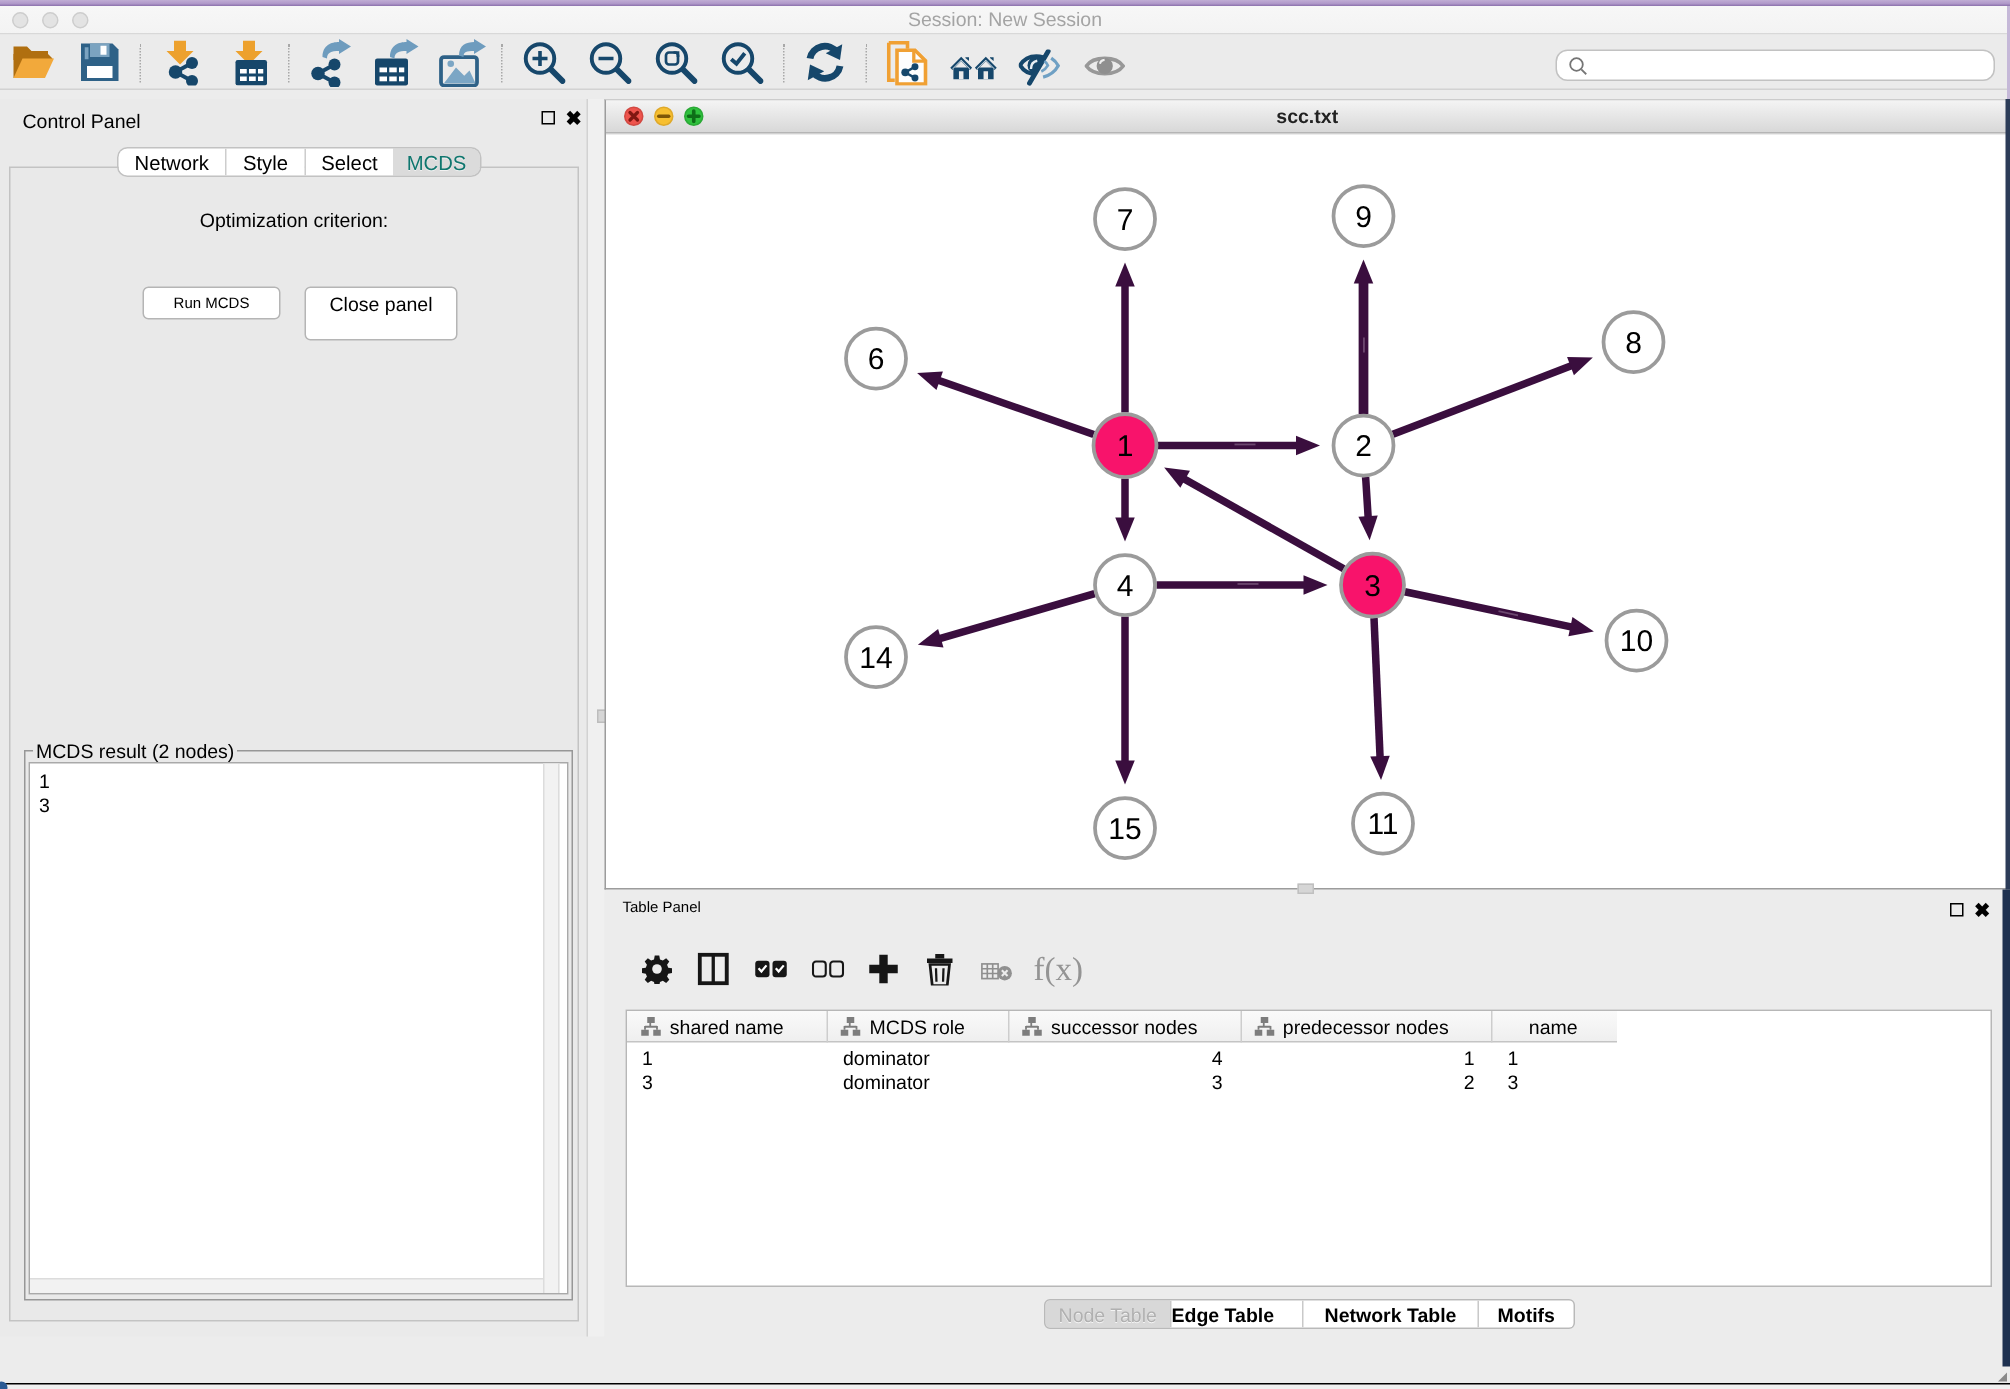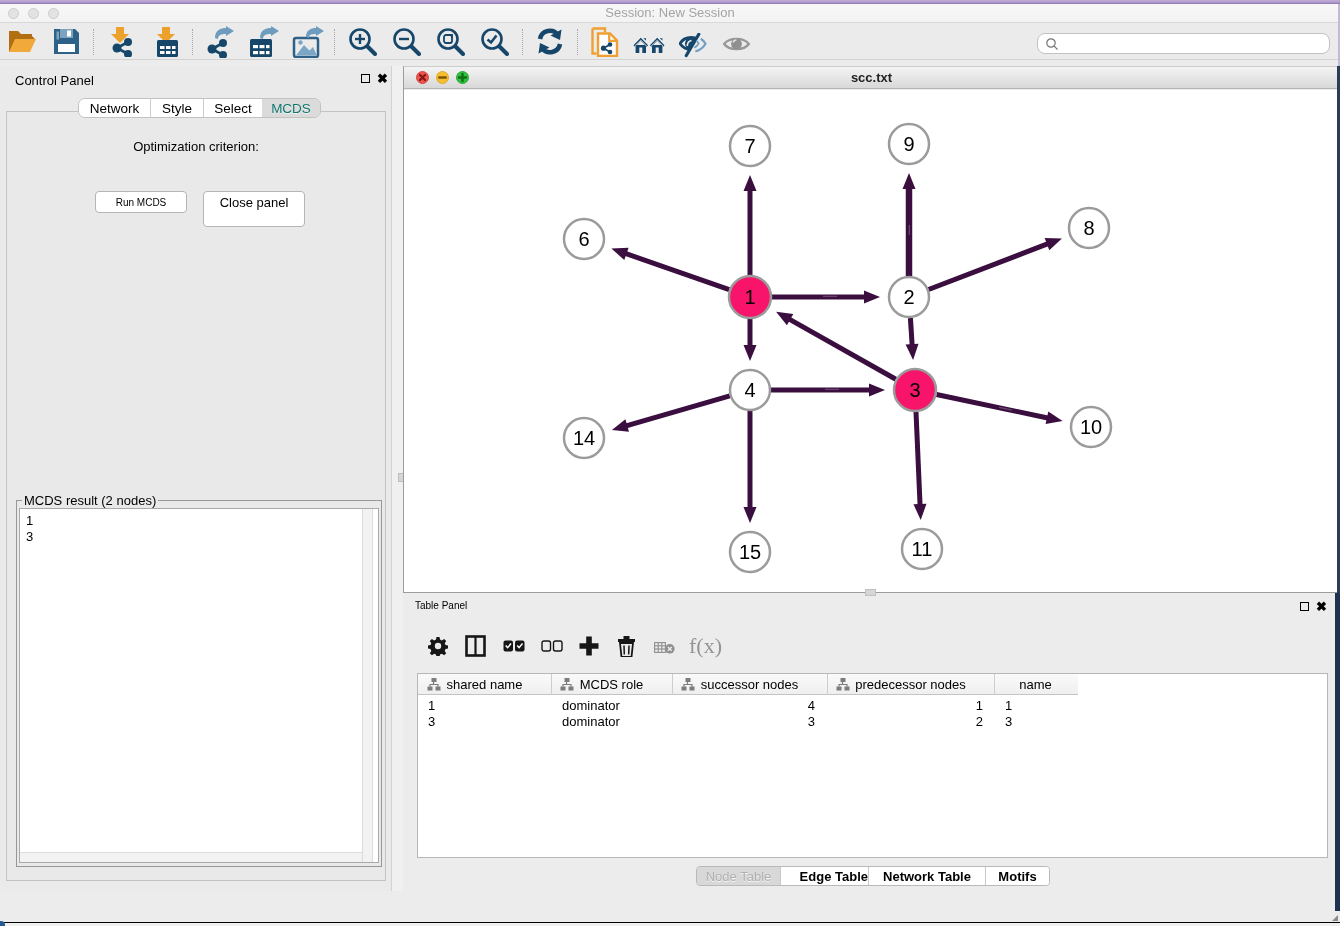--- a/index.html
+++ b/index.html
@@ -413,21 +413,21 @@
       <div class="abs" style="left:10px;top:19px">3</div>
       <div class="abs" style="left:144px;top:19px">dominator</div>
       <div class="abs" style="left:254px;top:19px;width:143px;text-align:right">3</div>
       <div class="abs" style="left:409px;top:19px;width:156px;text-align:right">2</div>
       <div class="abs" style="left:587px;top:19px">3</div>
     </div>
   </div>
 
   <div class="abs" style="left:293px;top:270px;height:20px;display:flex;font-size:13px;font-weight:bold;border:1px solid #b9b9b9;border-radius:4px;overflow:hidden">
     <div style="width:83px;background:#d8d8d8;color:#b0b0b0;text-shadow:0 1px 0 #f5f5f5;text-align:center;line-height:19px;font-weight:normal">Node Table</div>
-    <div style="width:88px;background:#fff;border-left:1px solid #c9c9c9;text-align:right;line-height:19px">Edge Table</div>
+    <div style="width:88px;background:#fff;border-left:1px solid #c9c9c9;text-align:left;line-height:19px">Edge Table</div>
     <div style="width:117px;background:#fff;border-left:1px solid #c9c9c9;text-align:center;line-height:19px">Network Table</div>
     <div style="width:64px;background:#fff;border-left:1px solid #c9c9c9;text-align:center;line-height:19px">Motifs</div>
   </div>
 </div>
 
 <div class="abs" style="left:0;top:922px;width:1340px;height:35px;background:#f0f0f0;border-top:1px solid #000000">
   <div class="abs" style="left:10px;top:7px;width:29px;height:22px;background:#fdfdfd;border:1px solid #b9b9b9">
     <svg class="abs" style="left:6px;top:4px" width="16" height="13" viewBox="0 0 16 13">
       <circle cx="1.8" cy="2" r="1.6" fill="#111"></circle>
         <rect x="5" y="0.7" width="11" height="2.6" fill="#111"></rect>

